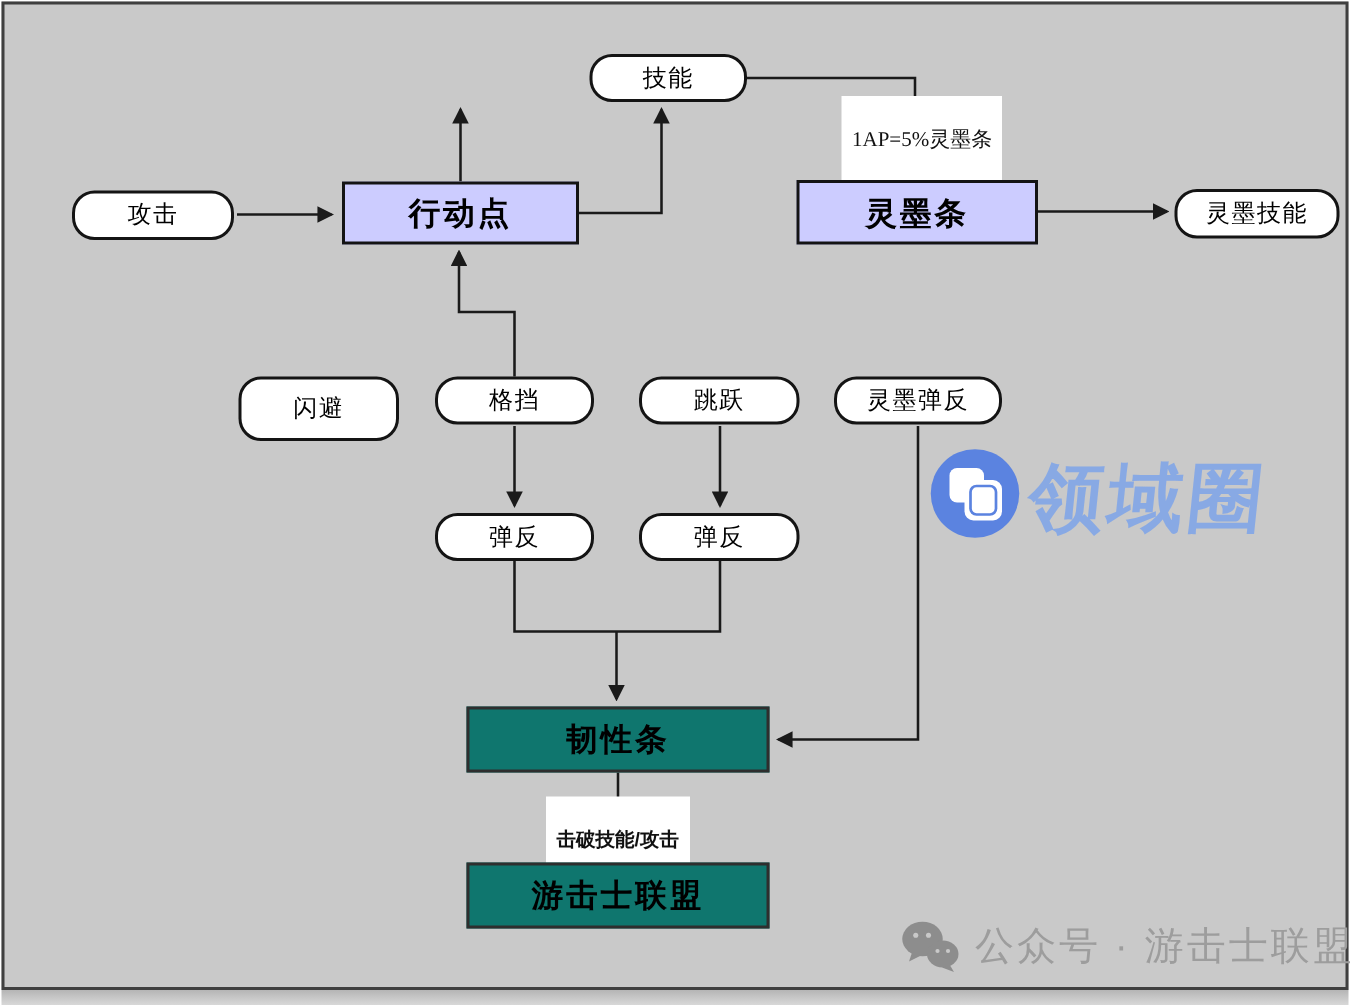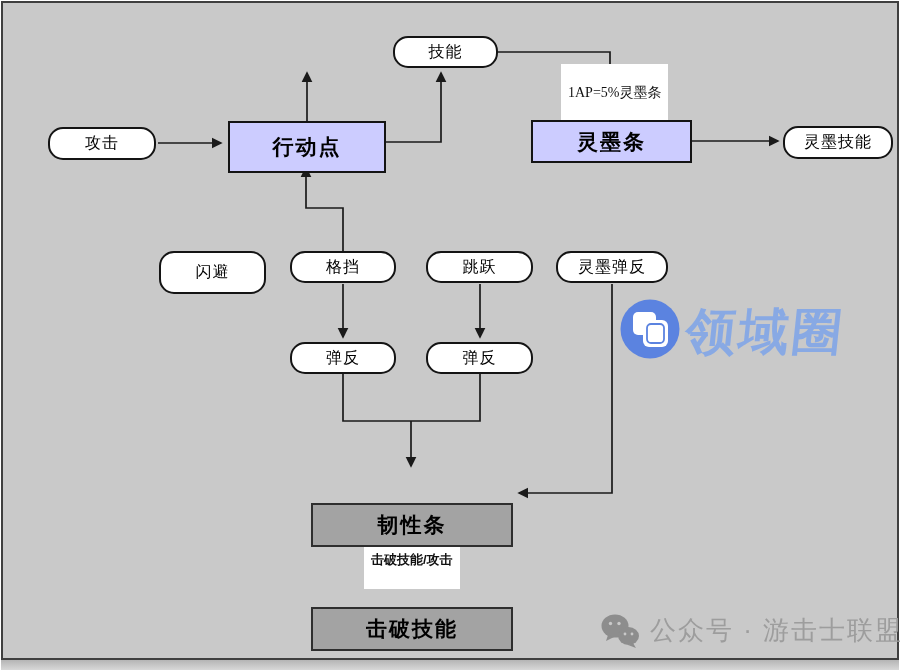--- a/index.html
+++ b/index.html
@@ -21,21 +21,21 @@
     color: #000; background: #fff; text-align: center;
   }
   .pill {
     border: 2px solid #141414; border-radius: 15px;
     font-size: 16px; font-weight: 500; letter-spacing: 1px;
   }
   .bar {
     border: 2px solid #141414; font-size: 21px; font-weight: 600; letter-spacing: 2px;
   }
   .bar.purple { background: #ccccff; }
-  .bar.pink { background: #a3a3a3; border-color: #2e2e2e; margin-top: 32px; }
+  .bar.pink { background: #0f766e; border-color: #2e2e2e; }
   .edge-label {
     position: absolute; background: #ffffff; color: #111; padding: 20px 7px;
     white-space: nowrap;
   }
   .edge-label.serif { font-family: "Liberation Serif", serif; font-size: 14px; }
   .edge-label.bold-sans { font-size: 13px; font-weight: bold; }
   .watermark { position: absolute; left: 620px; top: 299px; display: flex; align-items: center; }
   .wm-text {
     position: absolute; left: 66px; top: 0px; font-size: 50px; font-weight: bold;
     color: rgba(122, 162, 234, 0.82); transform: skewX(-6deg);
@@ -81,24 +81,24 @@
   <div class="node pill" style="left:393px; top:36px; width:105px; height:32px;text-align:right;">技能</div>
   <div class="node pill" style="left:48px; top:127px; width:108px; height:33px;">攻击</div>
   <div class="node pill" style="left:783px; top:126px; width:110px; height:33px;">灵墨技能</div>
   <div class="node pill" style="left:159px; top:251px; width:107px; height:43px;">闪避</div>
   <div class="node pill" style="left:290px; top:251px; width:106px; height:32px;">格挡</div>
   <div class="node pill" style="left:556px; top:251px; width:112px; height:32px;">灵墨弹反</div>
   <div class="node pill" style="left:426px; top:251px; width:107px; height:32px;">跳跃</div>
   <div class="node pill" style="left:290px; top:342px; width:106px; height:32px;">弹反</div>
   <div class="node pill" style="left:426px; top:342px; width:107px; height:32px;">弹反</div>
 
-  <div class="node bar purple" style="left:228px; top:121px; width:158px; height:52px;">行动点</div>
+  <div class="node bar purple" style="left:228px; top:121px; width:158px; height:42px;">行动点</div>
   <div class="node bar purple" style="left:531px; top:120px; width:161px; height:43px;">灵墨条</div>
   <div class="node bar pink" style="left:311px; top:471px; width:202px; height:44px;">韧性条</div>
-  <div class="node bar pink" style="left:311px; top:575px; width:202px; height:44px;">击破技能</div>
+  <div class="node bar pink" style="left:311px; top:575px; width:202px; height:44px;">游击士联盟</div>
 
   <div class="watermark">
     <svg width="60" height="60">
       <circle cx="30" cy="30" r="29.5" fill="#5b83e0"></circle>
       <rect x="13" y="13" width="23" height="23" rx="5" fill="#ffffff"></rect>
       <rect x="23" y="21" width="25" height="27" rx="6" fill="#ffffff"></rect>
       <rect x="27" y="25" width="17" height="19" rx="4" fill="none" stroke="#5b83e0" stroke-width="1.8"></rect>
     </svg>
     <div class="wm-text">领域圈</div>
   </div>

